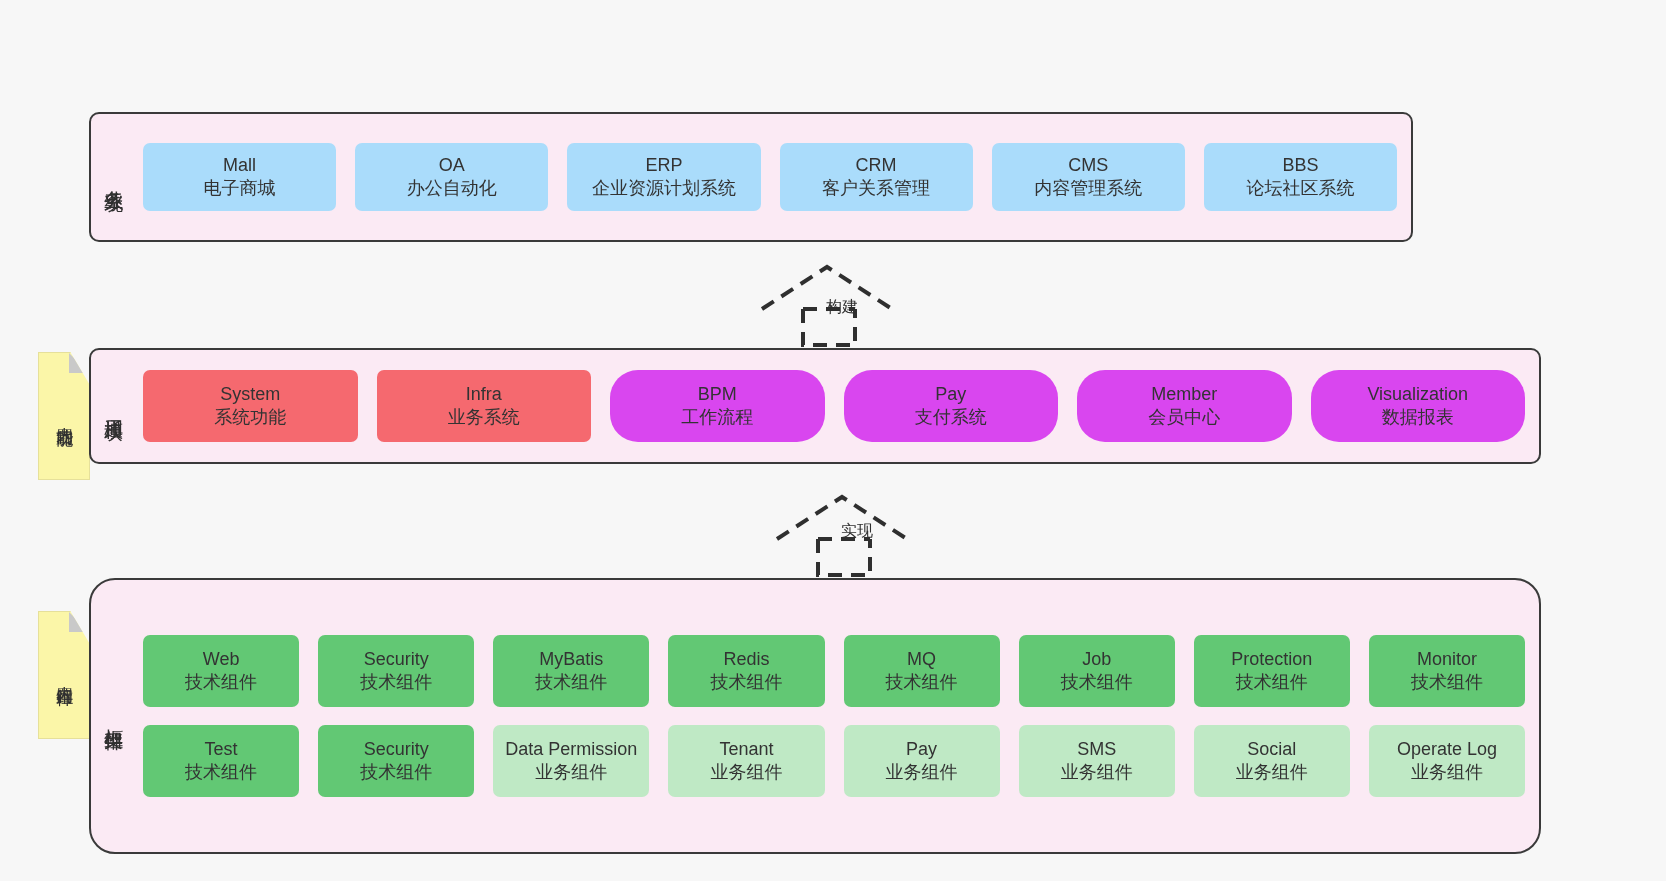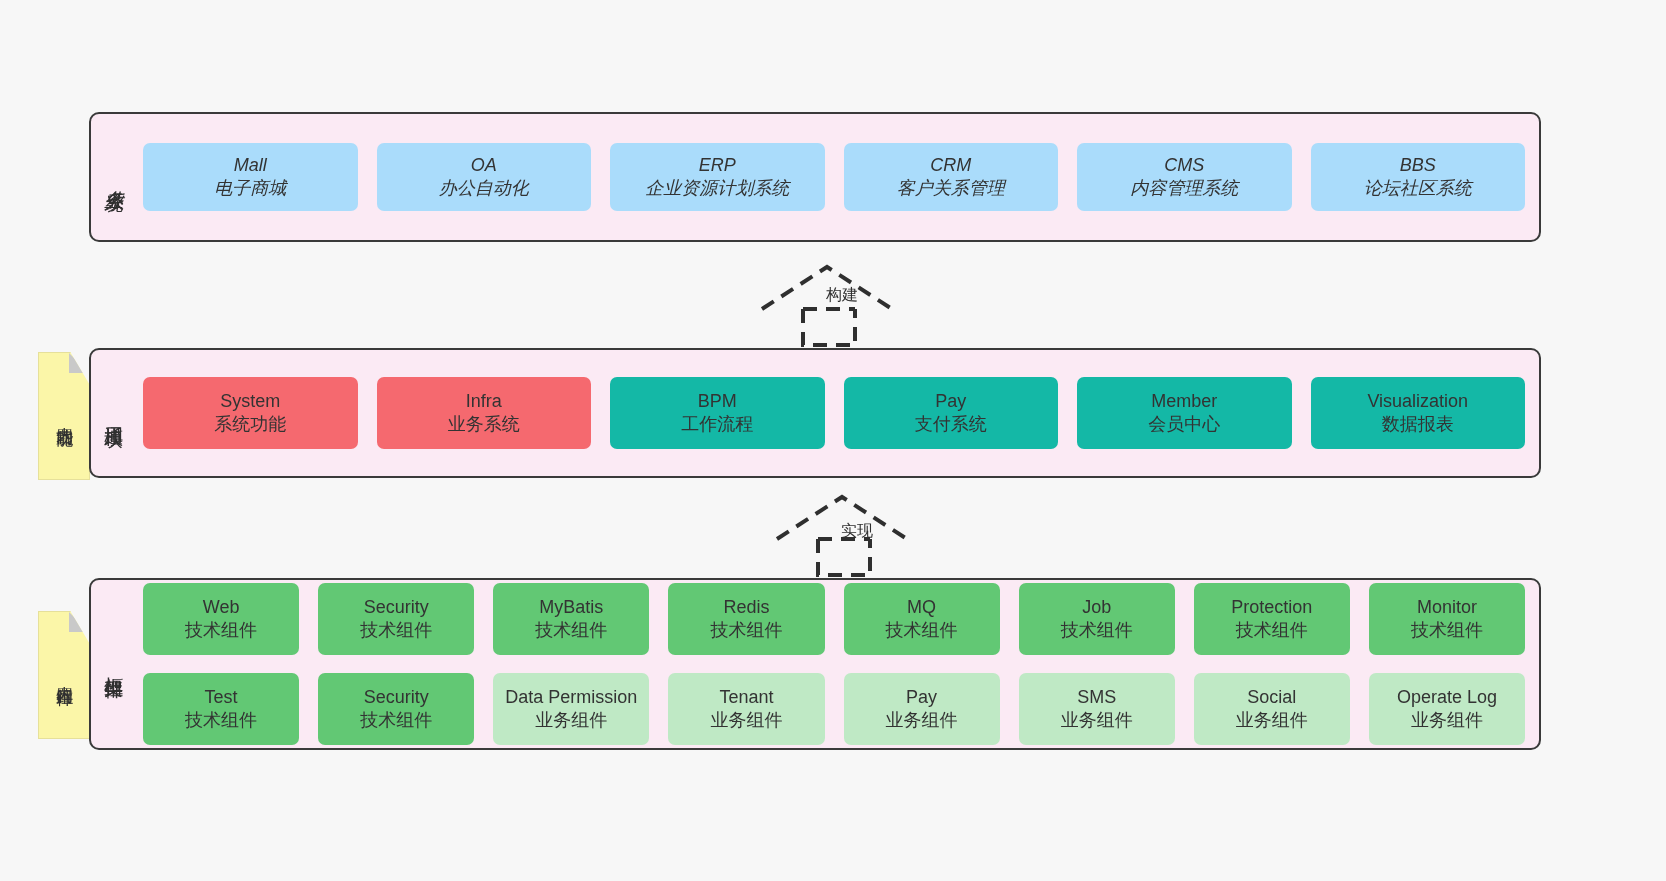--- a/index.html
+++ b/index.html
@@ -78,28 +78,28 @@
     box-sizing: border-box;
     padding: 4px 6px;
     min-width: 0;
   }
   .node .title { white-space: nowrap; }
   .node .title.wrap { white-space: normal; text-align: center; }
   .node .sub { white-space: nowrap; }
 
   .node.blue       { background: #aadcfb; }
   .node.red        { background: #f5696f; }
-  .node.pink       { background: #14b8a6; }
+  .node.pink       { background: #d946ef; border-radius: 28px; }
   .node.green      { background: #62c874; }
   .node.lightgreen { background: #bfe9c5; }
 
   
-  #layer-business { left: 89px;  top: 112px; width: 1452px; height: 130px; font-style: italic; }
-  #layer-modules  { left: 89px;  top: 348px; width: 1452px; height: 130px; }
-  #layer-frame    { left: 89px;  top: 578px; width: 1452px; height: 172px; }
+  #layer-business { left: 89px;  top: 112px; width: 1324px; height: 130px; }
+  #layer-modules  { left: 89px;  top: 348px; width: 1452px; height: 116px; }
+  #layer-frame    { left: 89px;  top: 578px; width: 1452px; height: 276px; border-radius: 26px; }
 
   #layer-business .node { height: 68px; }
   #layer-modules  .node { height: 72px; }
   #layer-frame    .node { height: 72px; }
 
   
   .note {
     position: absolute;
     width: 52px;
     background: #fbf6a8;
@@ -142,21 +142,21 @@
   .arrow-label {
     position: absolute;
     left: 0; right: 0;
     top: 36px;
     text-align: center;
     font-size: 16px;
     color: #2f2f2f;
     pointer-events: none;
     user-select: none;
   }
-  #arrow-build .arrow-label  { left: 52px; right: auto; width: 90px; top: 28px; font-family: Liberation Serif, serif; }
+  #arrow-build .arrow-label  { left: 52px; right: auto; width: 90px; top: 40px; font-family: Liberation Serif, serif; }
   #arrow-impl  .arrow-label  { left: 52px; right: auto; width: 90px; top: 34px; }
 </style>
 </head>
 <body>
 
 <div class="canvas">
 
   <div class="layer" id="layer-business">
     <div class="layer-title">业务系统</div>
     <div class="layer-body">

